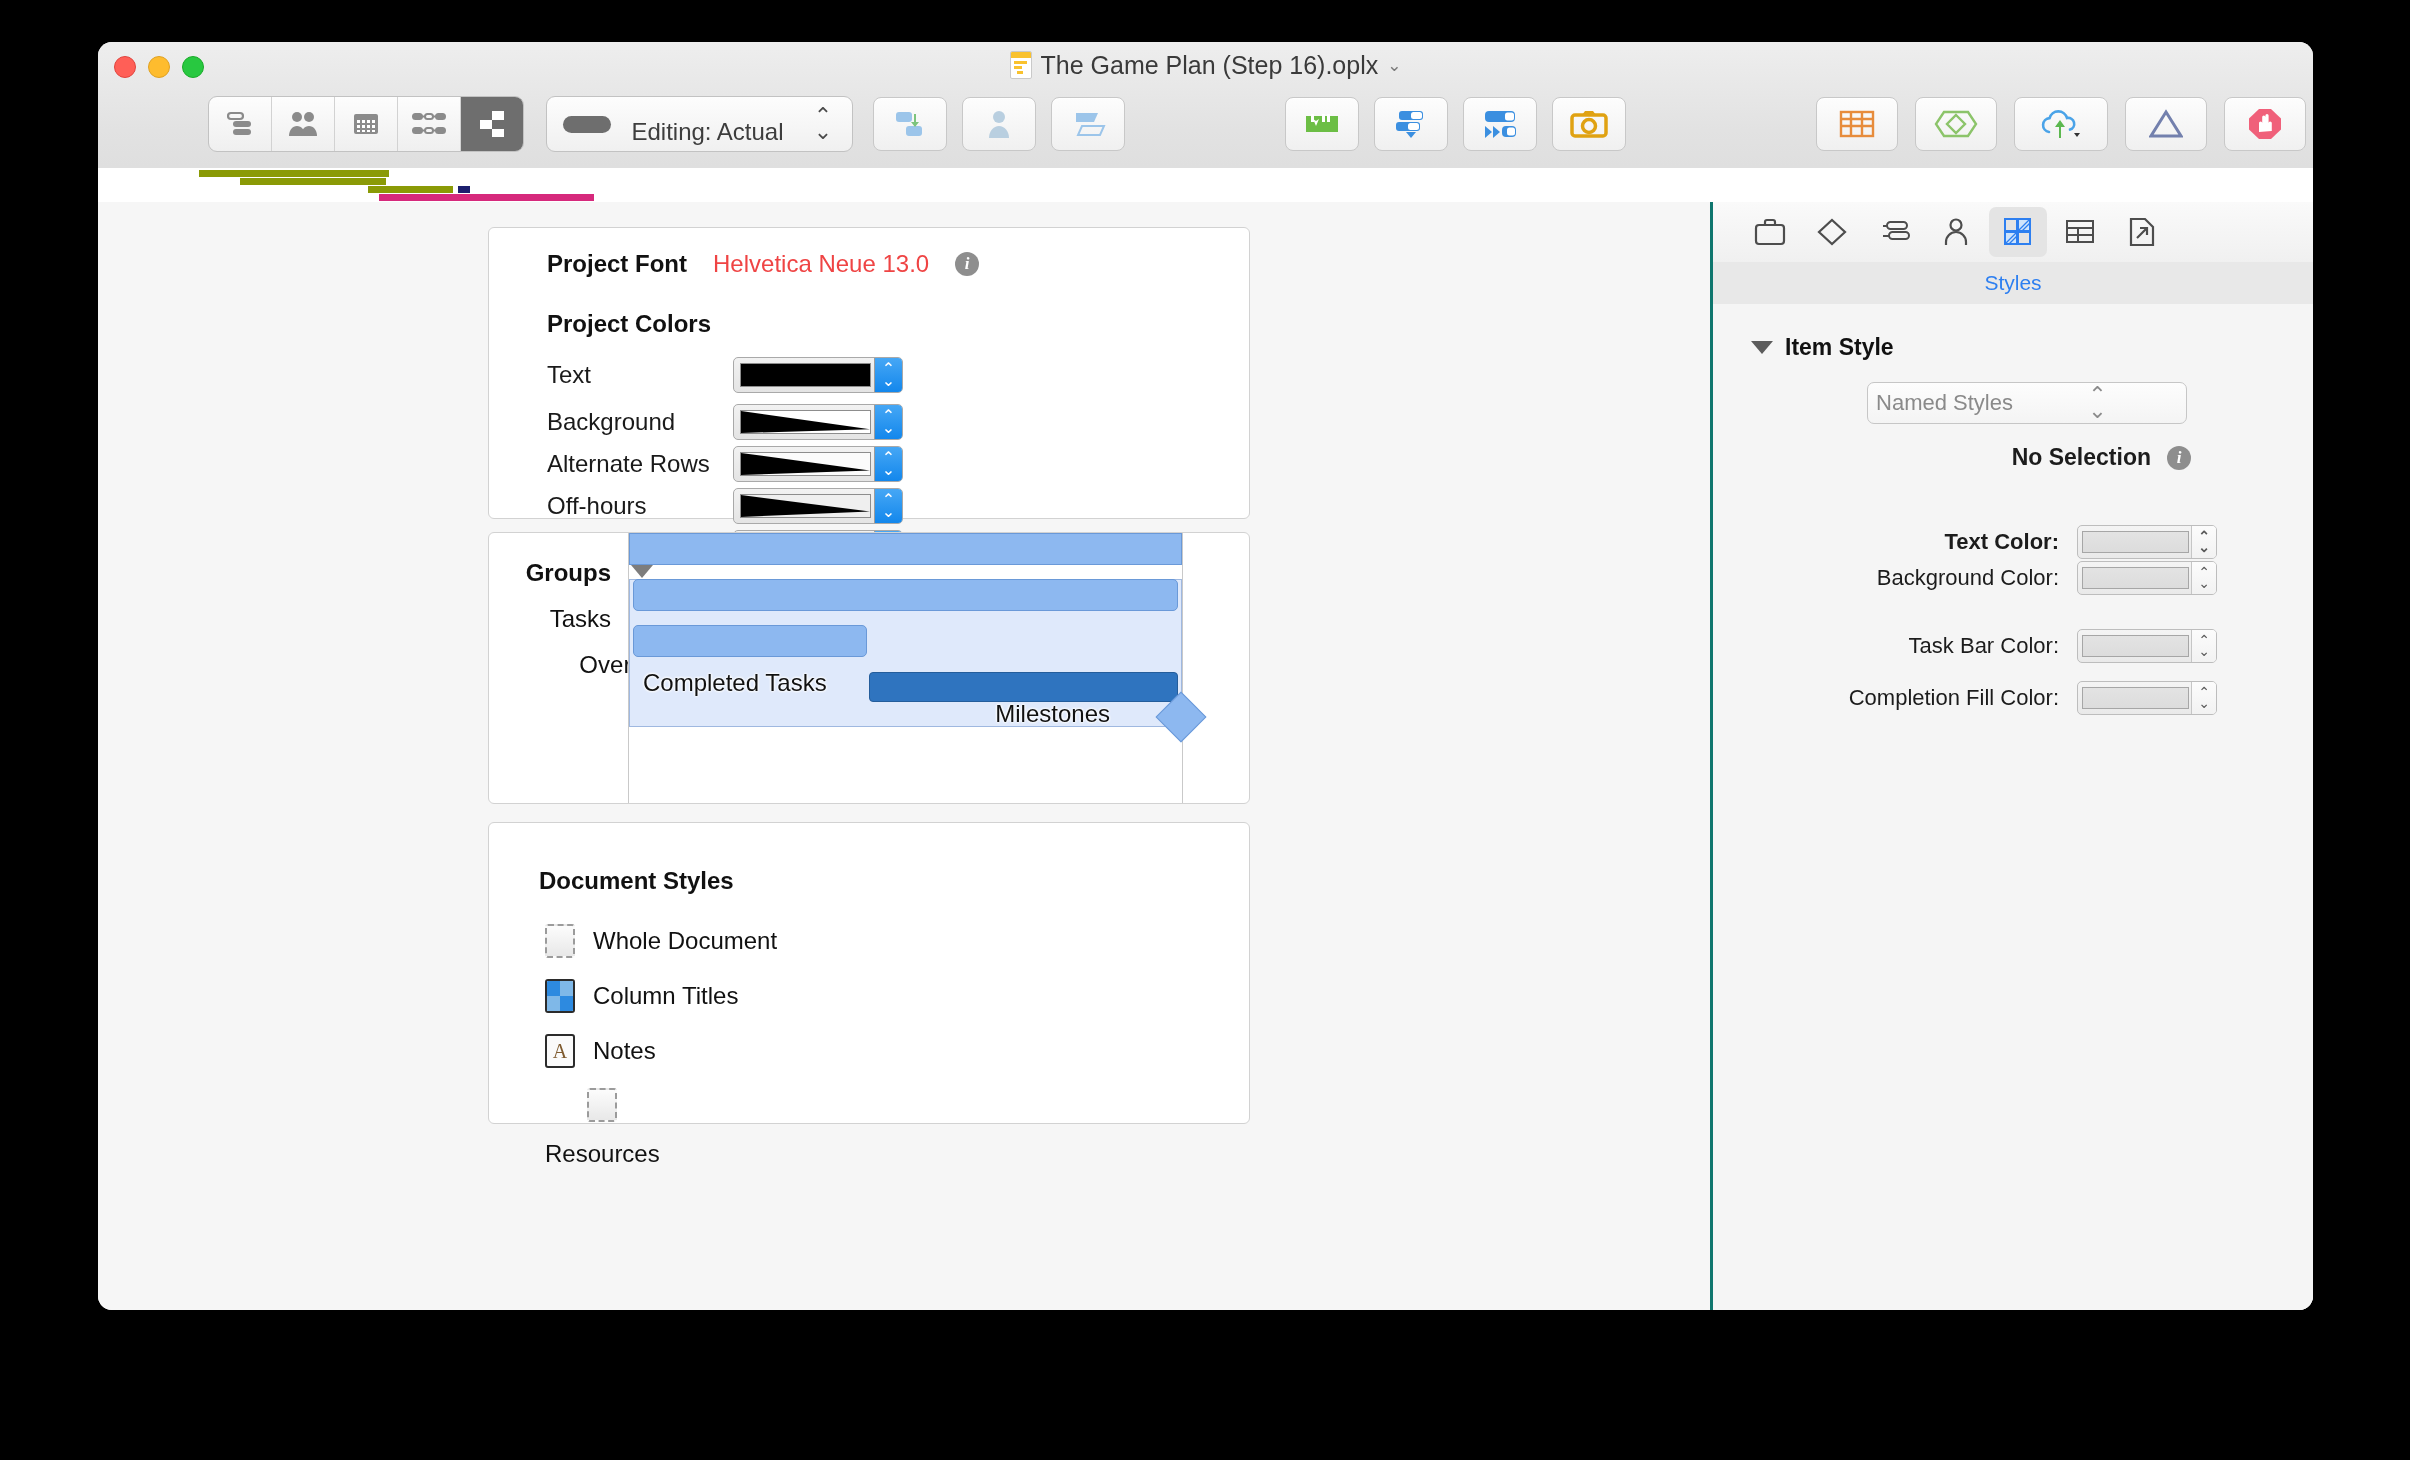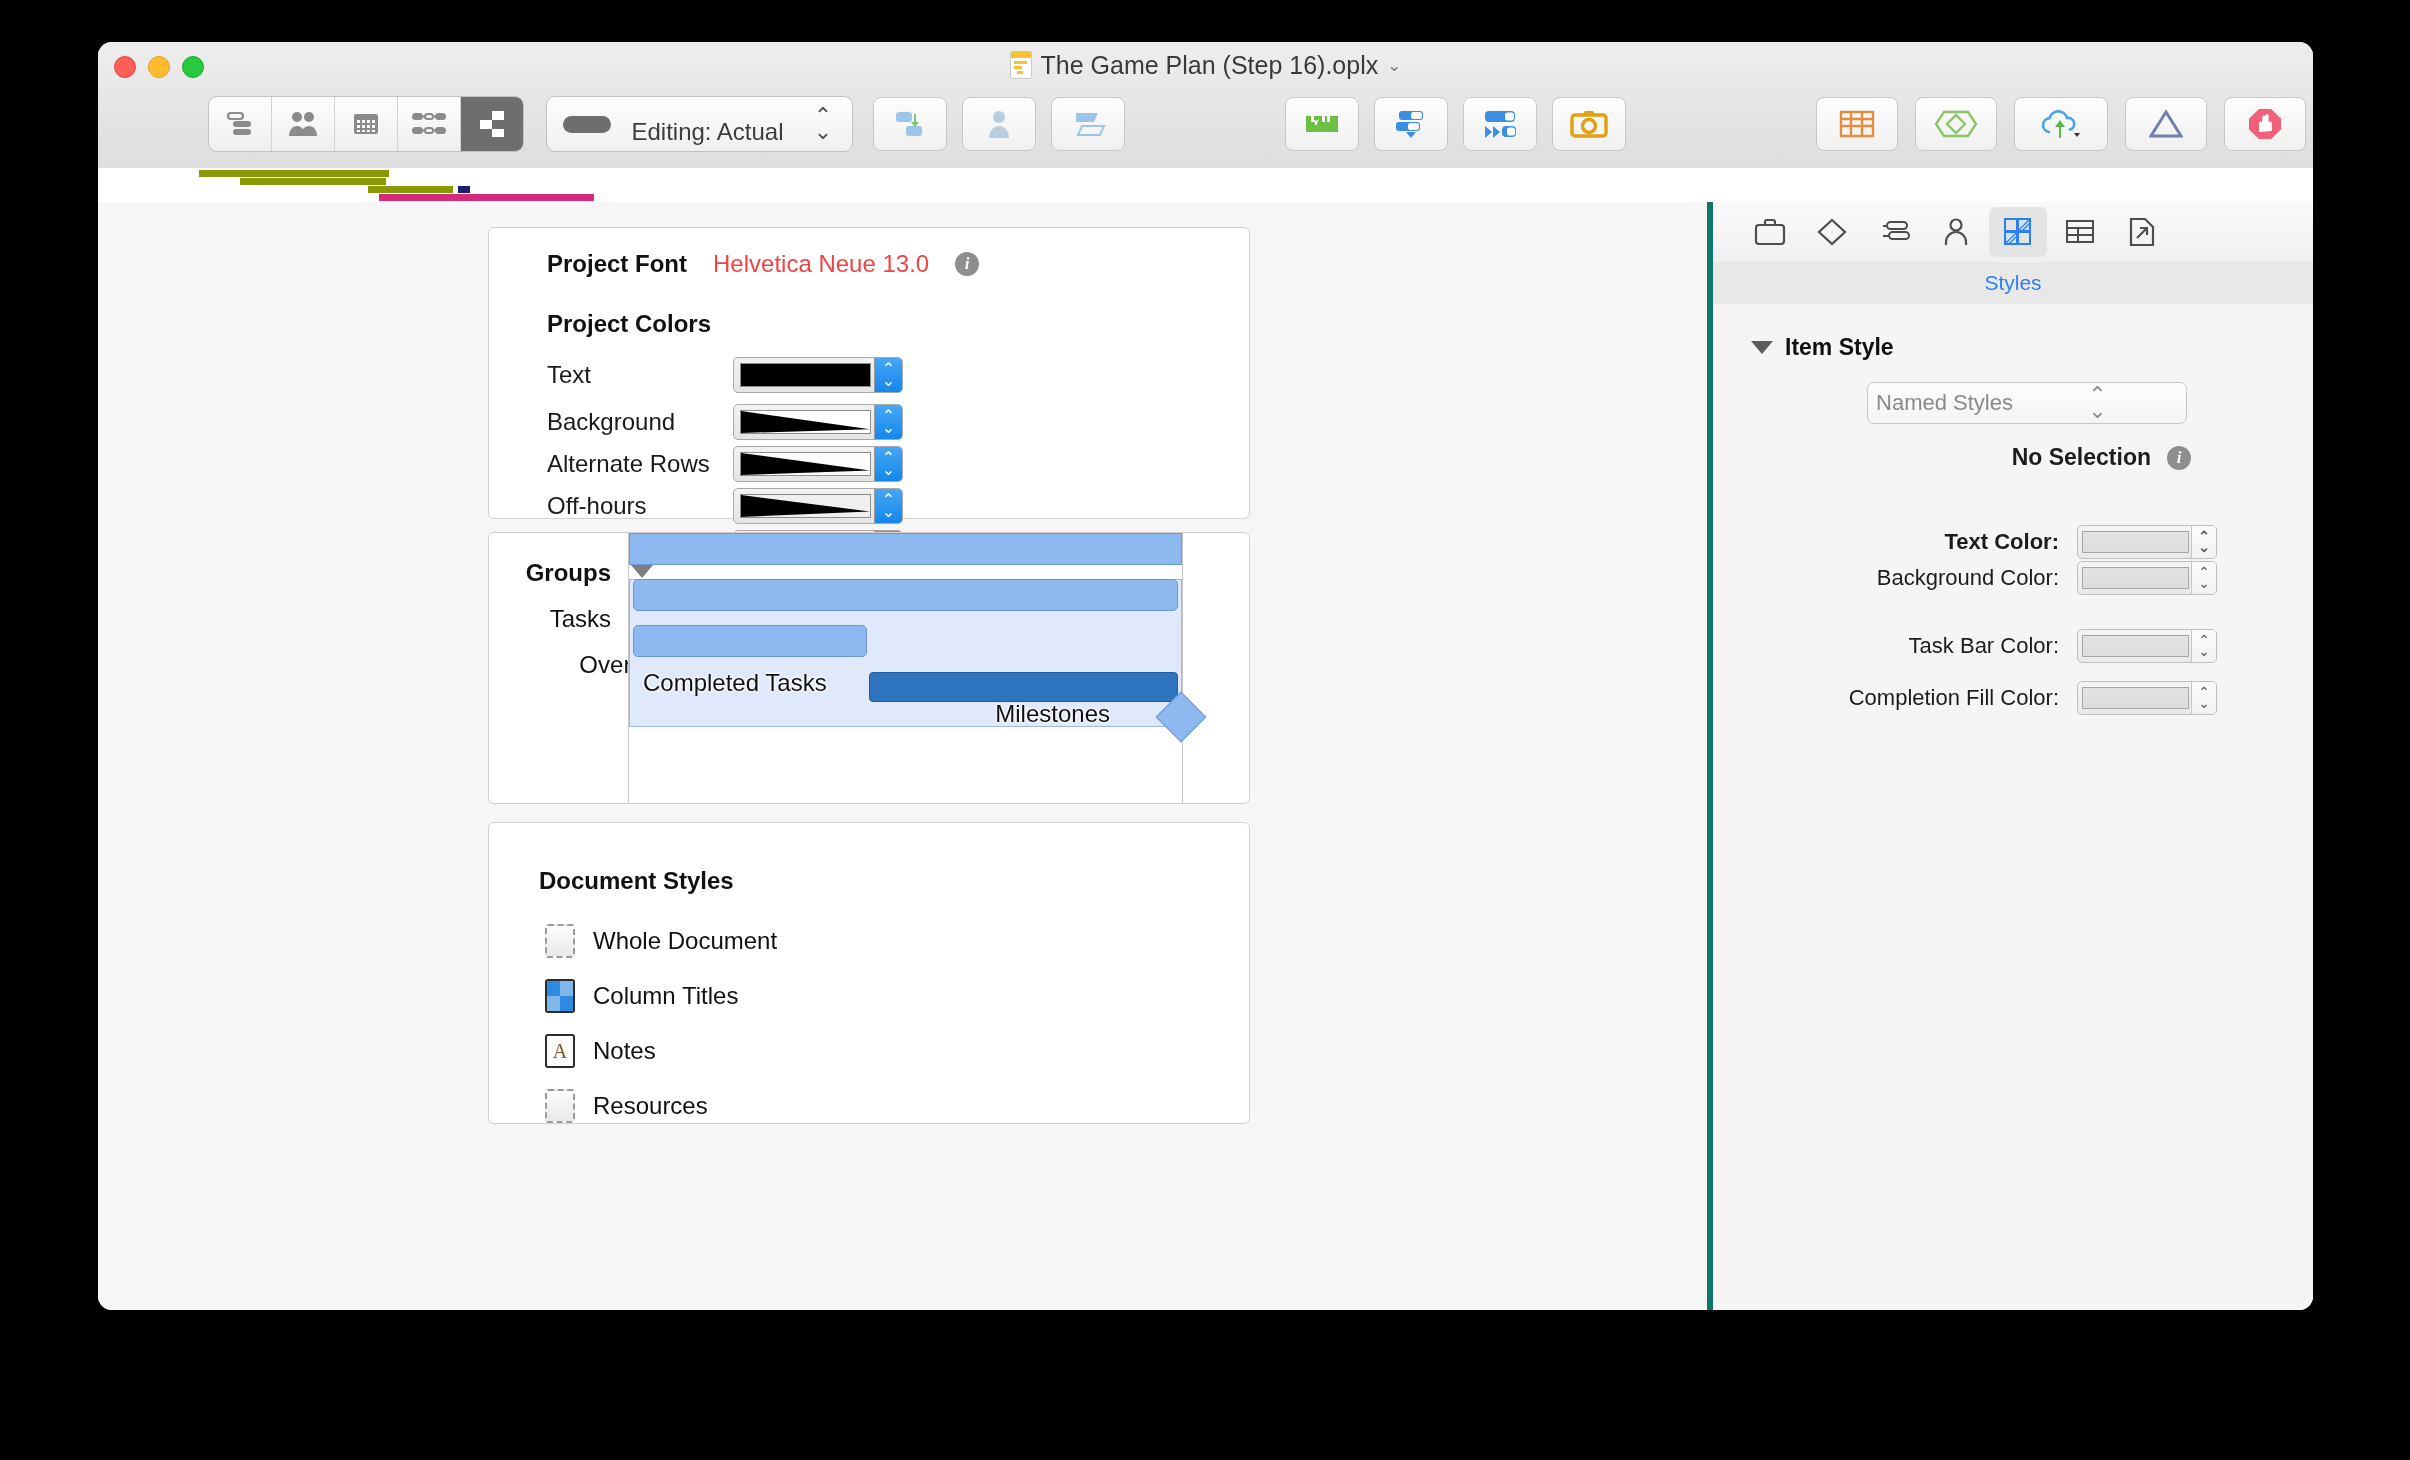--- a/index.html
+++ b/index.html
@@ -64,21 +64,21 @@
   .stepper{width:26px;margin-right:16px;display:flex;flex-direction:column;align-items:center;
     line-height:.72;font-size:22px;color:#4a4a4a;}
 
   
   .gantt{position:absolute;left:0;right:0;top:126px;height:34px;background:#fff;overflow:hidden;}
   .gbar{position:absolute;height:7px;}
 
   
   .body{position:absolute;left:0;right:0;top:160px;bottom:0;display:flex;}
   .canvas{flex:1;background:#f6f6f6;position:relative;overflow:hidden;}
-  .inspector{width:600px;background:#f5f5f5;border-left:6px solid #0f766e;position:relative;}
+  .inspector{width:600px;background:#f5f5f5;border-left:3px solid #0f766e;position:relative;}
 
   
   .card{
     position:absolute;background:#fff;border:1px solid #d2d2d2;border-radius:6px;
   }
   #card-colors{left:390px;top:25px;width:760px;height:290px;}
   #card-groups{left:390px;top:330px;width:760px;height:270px;}
   #card-docstyles{left:390px;top:620px;width:760px;height:300px;}
 
   .h-font{position:absolute;left:0;right:0;top:22px;display:flex;align-items:center;}
@@ -505,21 +505,21 @@
               <i style="background:#2d8ae0"></i>
           </span>
           <span class="ds-lbl">Column Titles</span>
         </div>
 
         <div class="ds-row" style="top:210px;">
           <span class="ds-ico ico-notes">A</span>
           <span class="ds-lbl">Notes</span>
         </div>
 
-        <div class="ds-row" style="top:265px;">
+        <div class="ds-row" style="top:265px;flex-direction:column;">
           <span class="ds-ico ico-dashed"></span>
           <span class="ds-lbl">Resources</span>
         </div>
       </div>
     </div>
 
     <div class="inspector">
 
       <div class="insp-tabs">
         <div class="itab">

